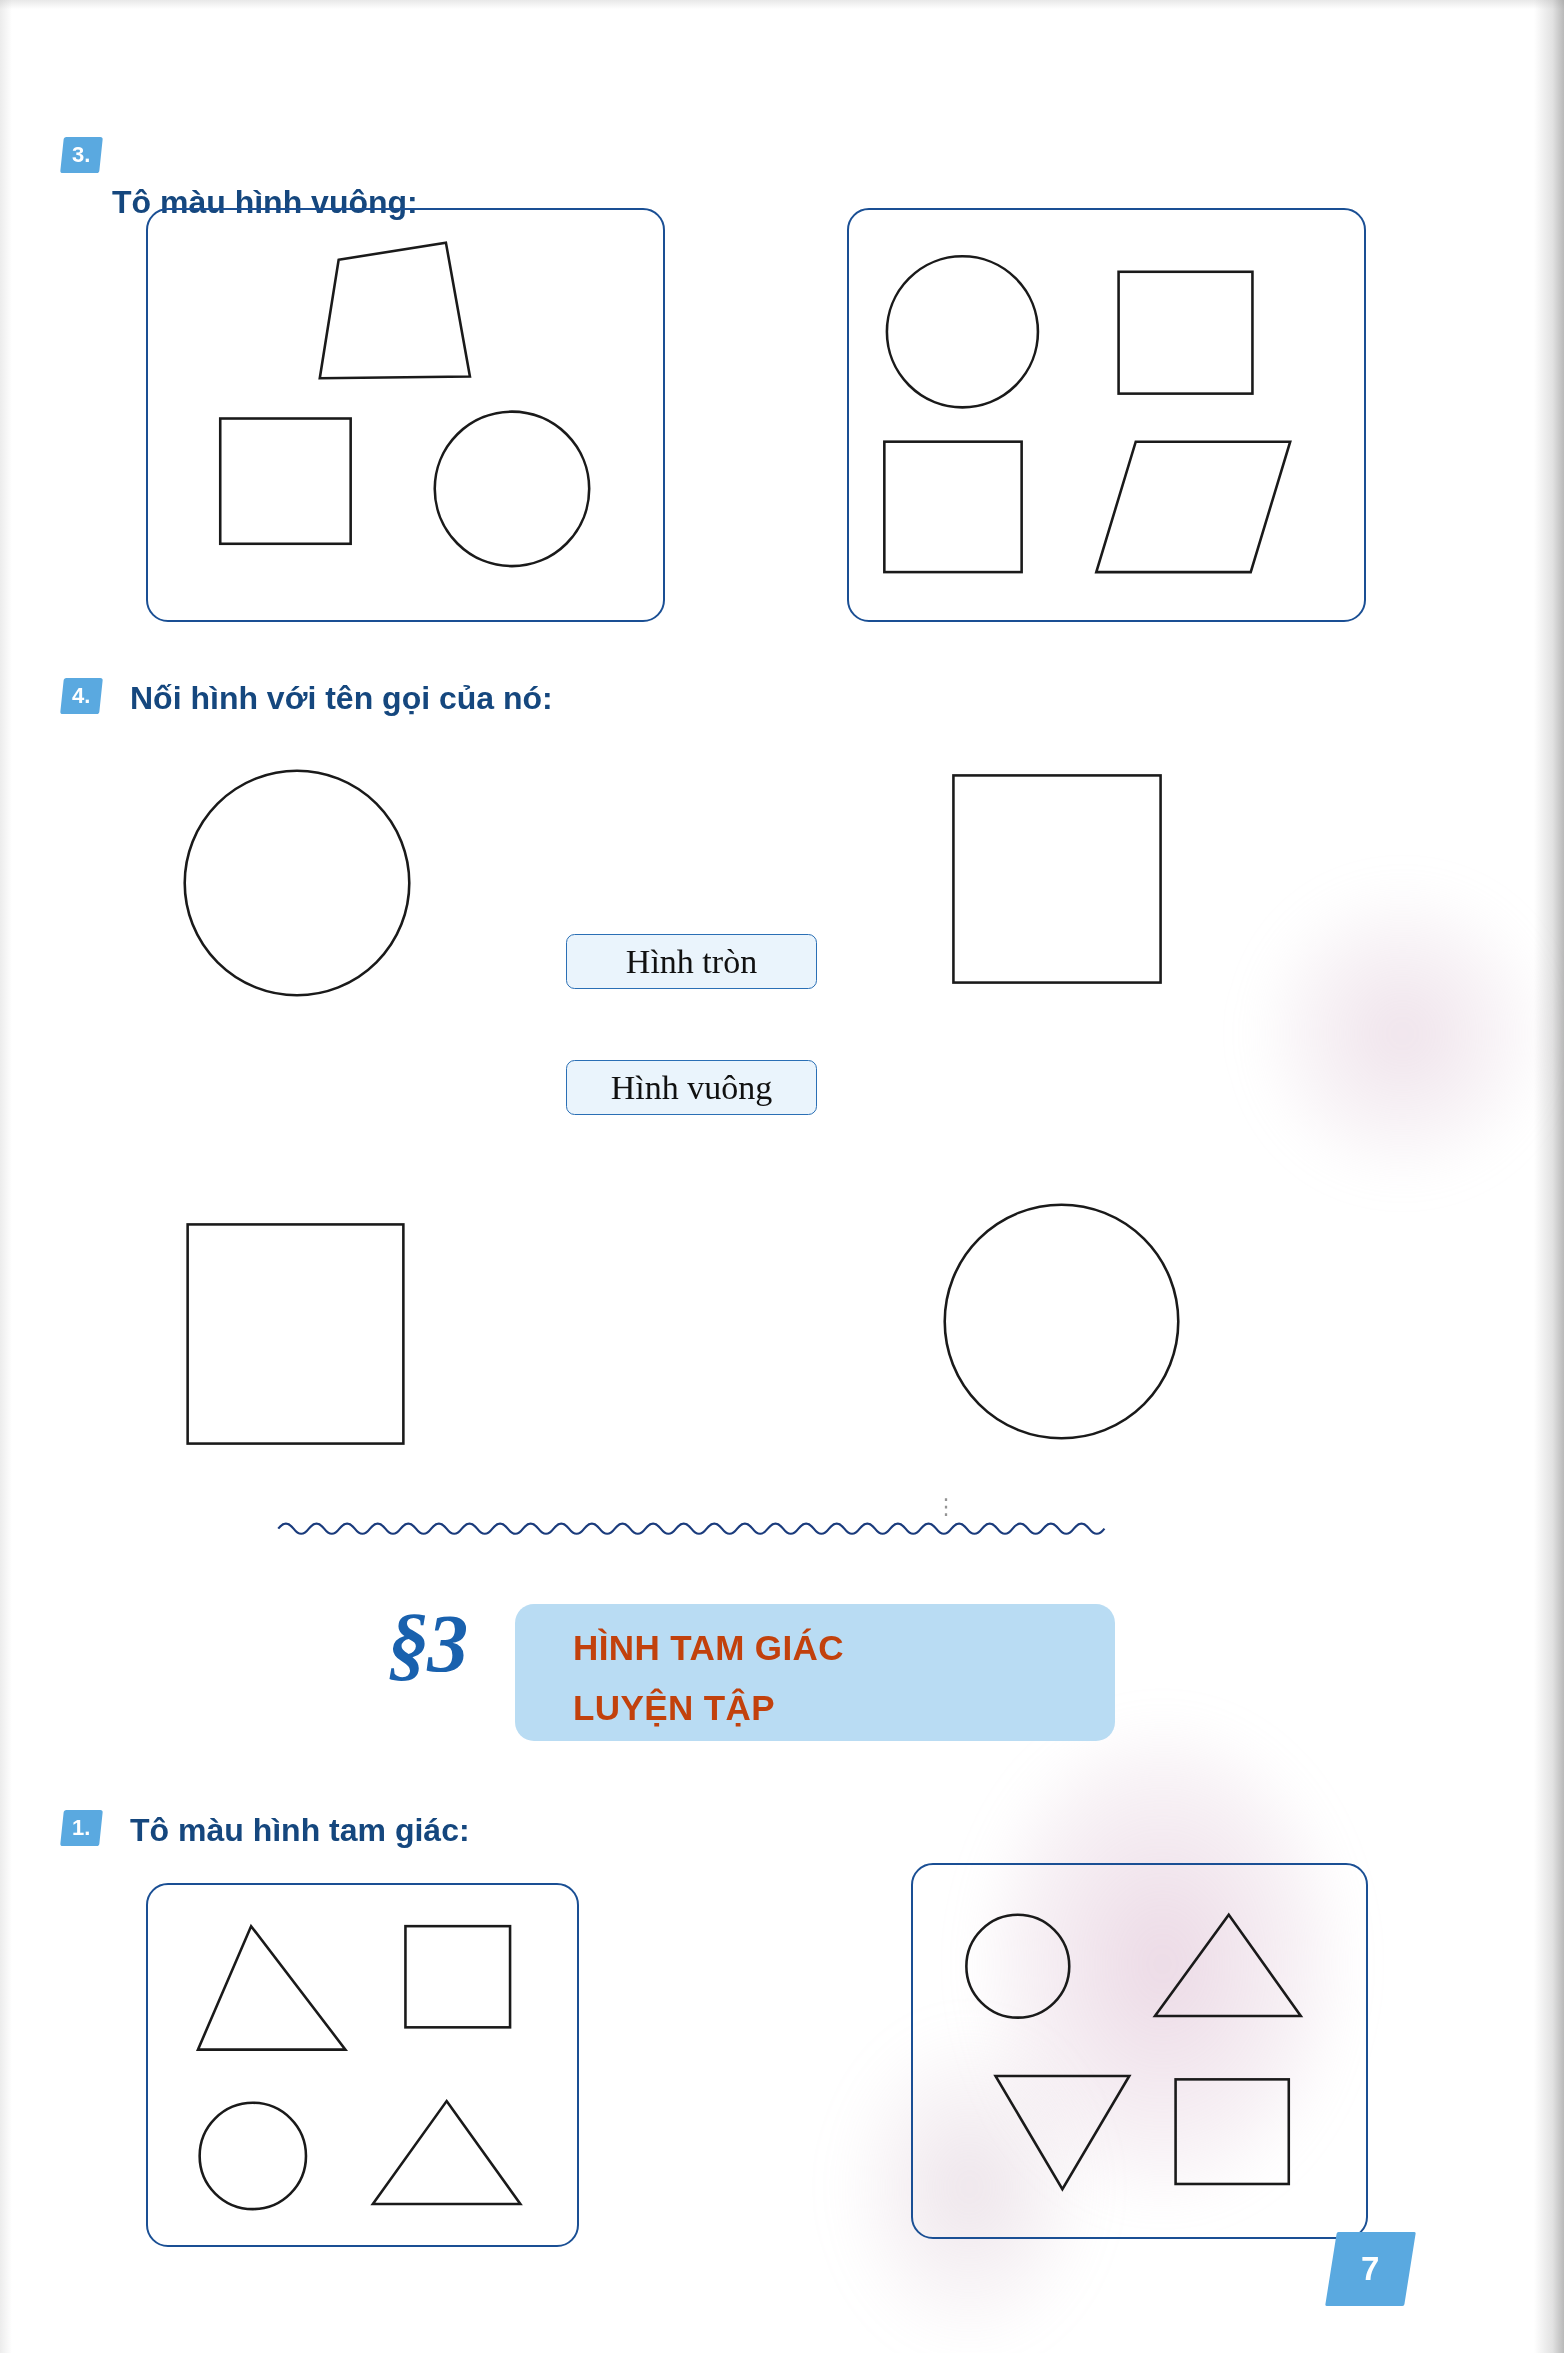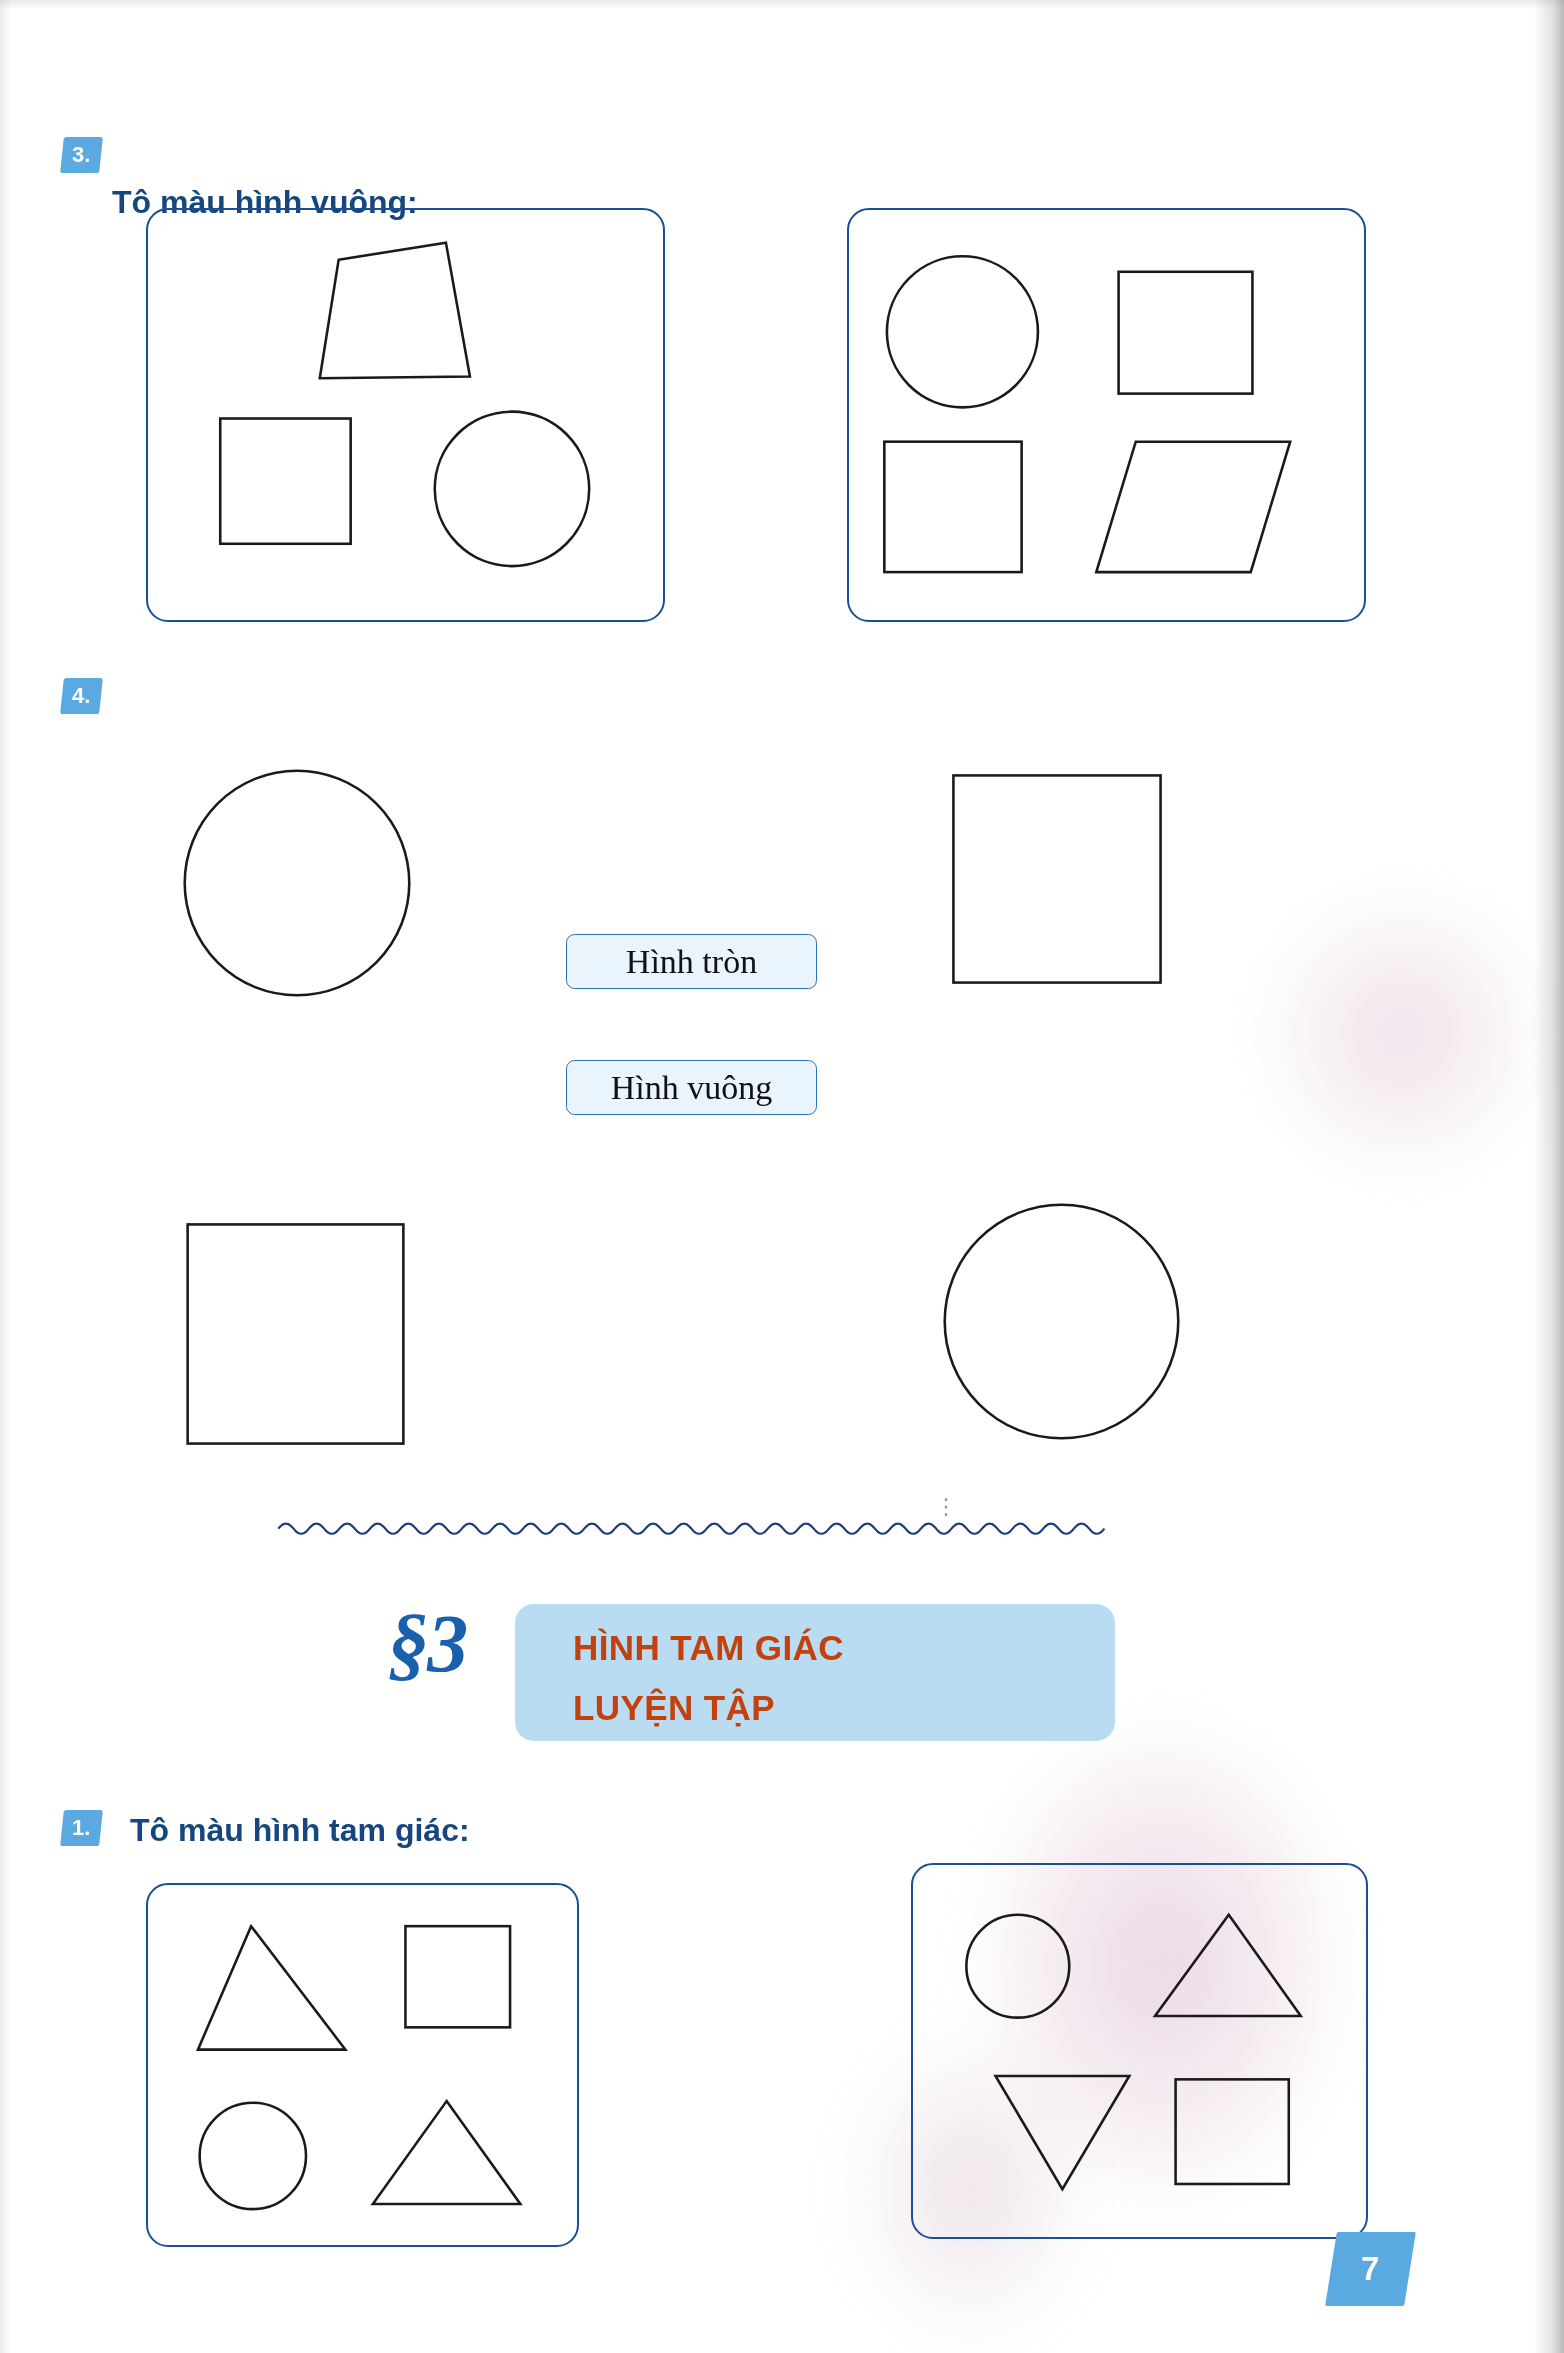--- a/index.html
+++ b/index.html
@@ -206,20 +206,21 @@
       <circle class="blk" cx="132" cy="142" r="88"></circle>
       <rect class="blk" x="314" y="72" width="156" height="142"></rect>
       <rect class="blk" x="41" y="270" width="160" height="152"></rect>
       <polygon class="blk" points="288,422 334,270 514,270 468,422"></polygon>
     </svg>
   </div>
 
   <div class="num-badge" style="left:62px; top:678px;">
     <span>4.</span>
   </div>
+  <div class="instr" style="left:130px; top:680px;">Nối hình với tên gọi của nó:</div>
 
   <div style="position:absolute; left:177px; top:763px;">
     <svg width="240" height="240" viewBox="0 0 280 280">
       <circle class="blk" cx="140" cy="140" r="131"></circle>
     </svg>
   </div>
 
   <div style="position:absolute; left:950px; top:772px;">
     <svg width="214" height="214" viewBox="0 0 250 250">
       <rect class="blk" x="4" y="4" width="242" height="242"></rect>

